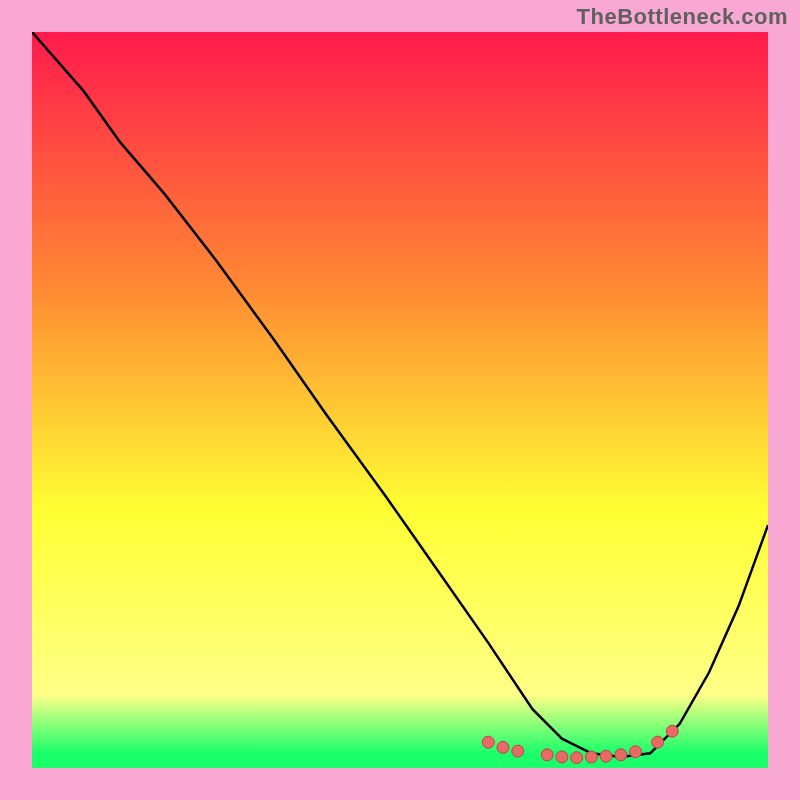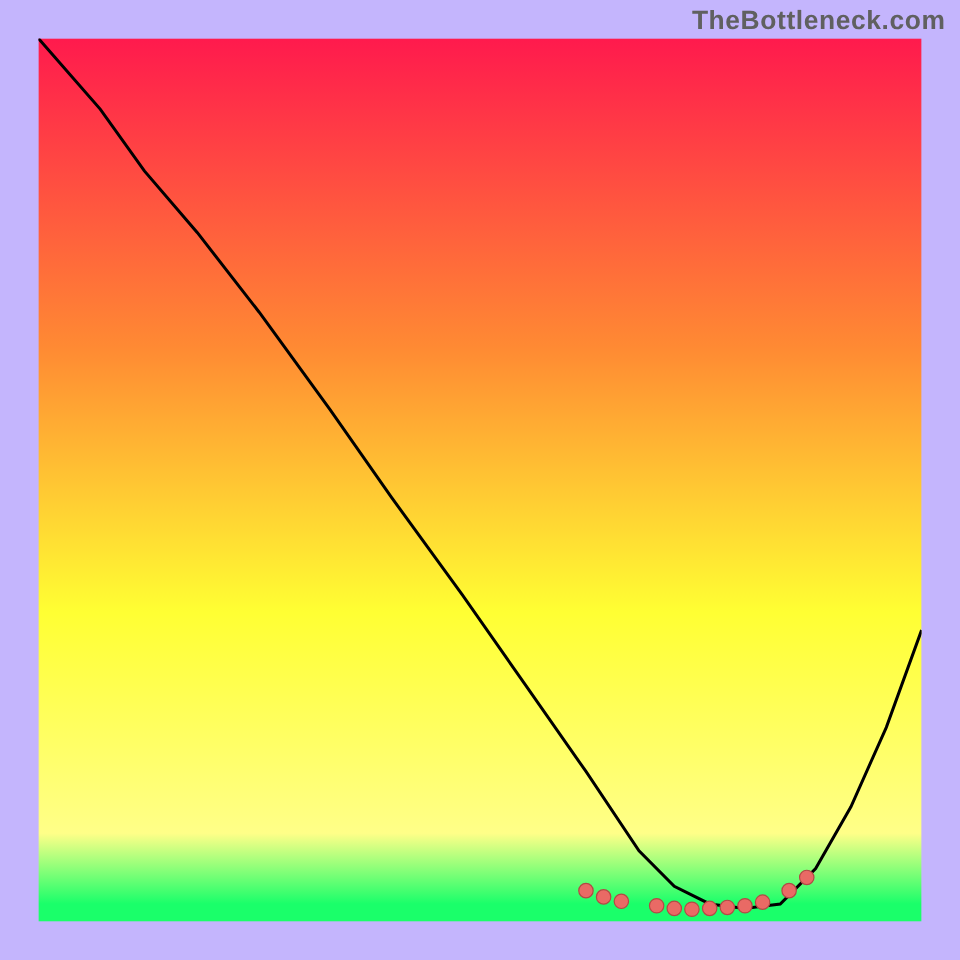--- a/index.html
+++ b/index.html
@@ -8,21 +8,21 @@
     width: 800px;
     height: 800px;
     background: #000;
     font-family: Arial, Helvetica, sans-serif;
     overflow: hidden;
   }
   .frame {
     position: relative;
     width: 800px;
     height: 800px;
-    background: #c4b5fd;
+    background: #f9a8d4;
     text-align: center;
   }
   .attribution {
     position: absolute;
     top: 4px;
     right: 12px;
     color: #606060;
     font-size: 22px;
     font-weight: bold;
     letter-spacing: 0.5px;

